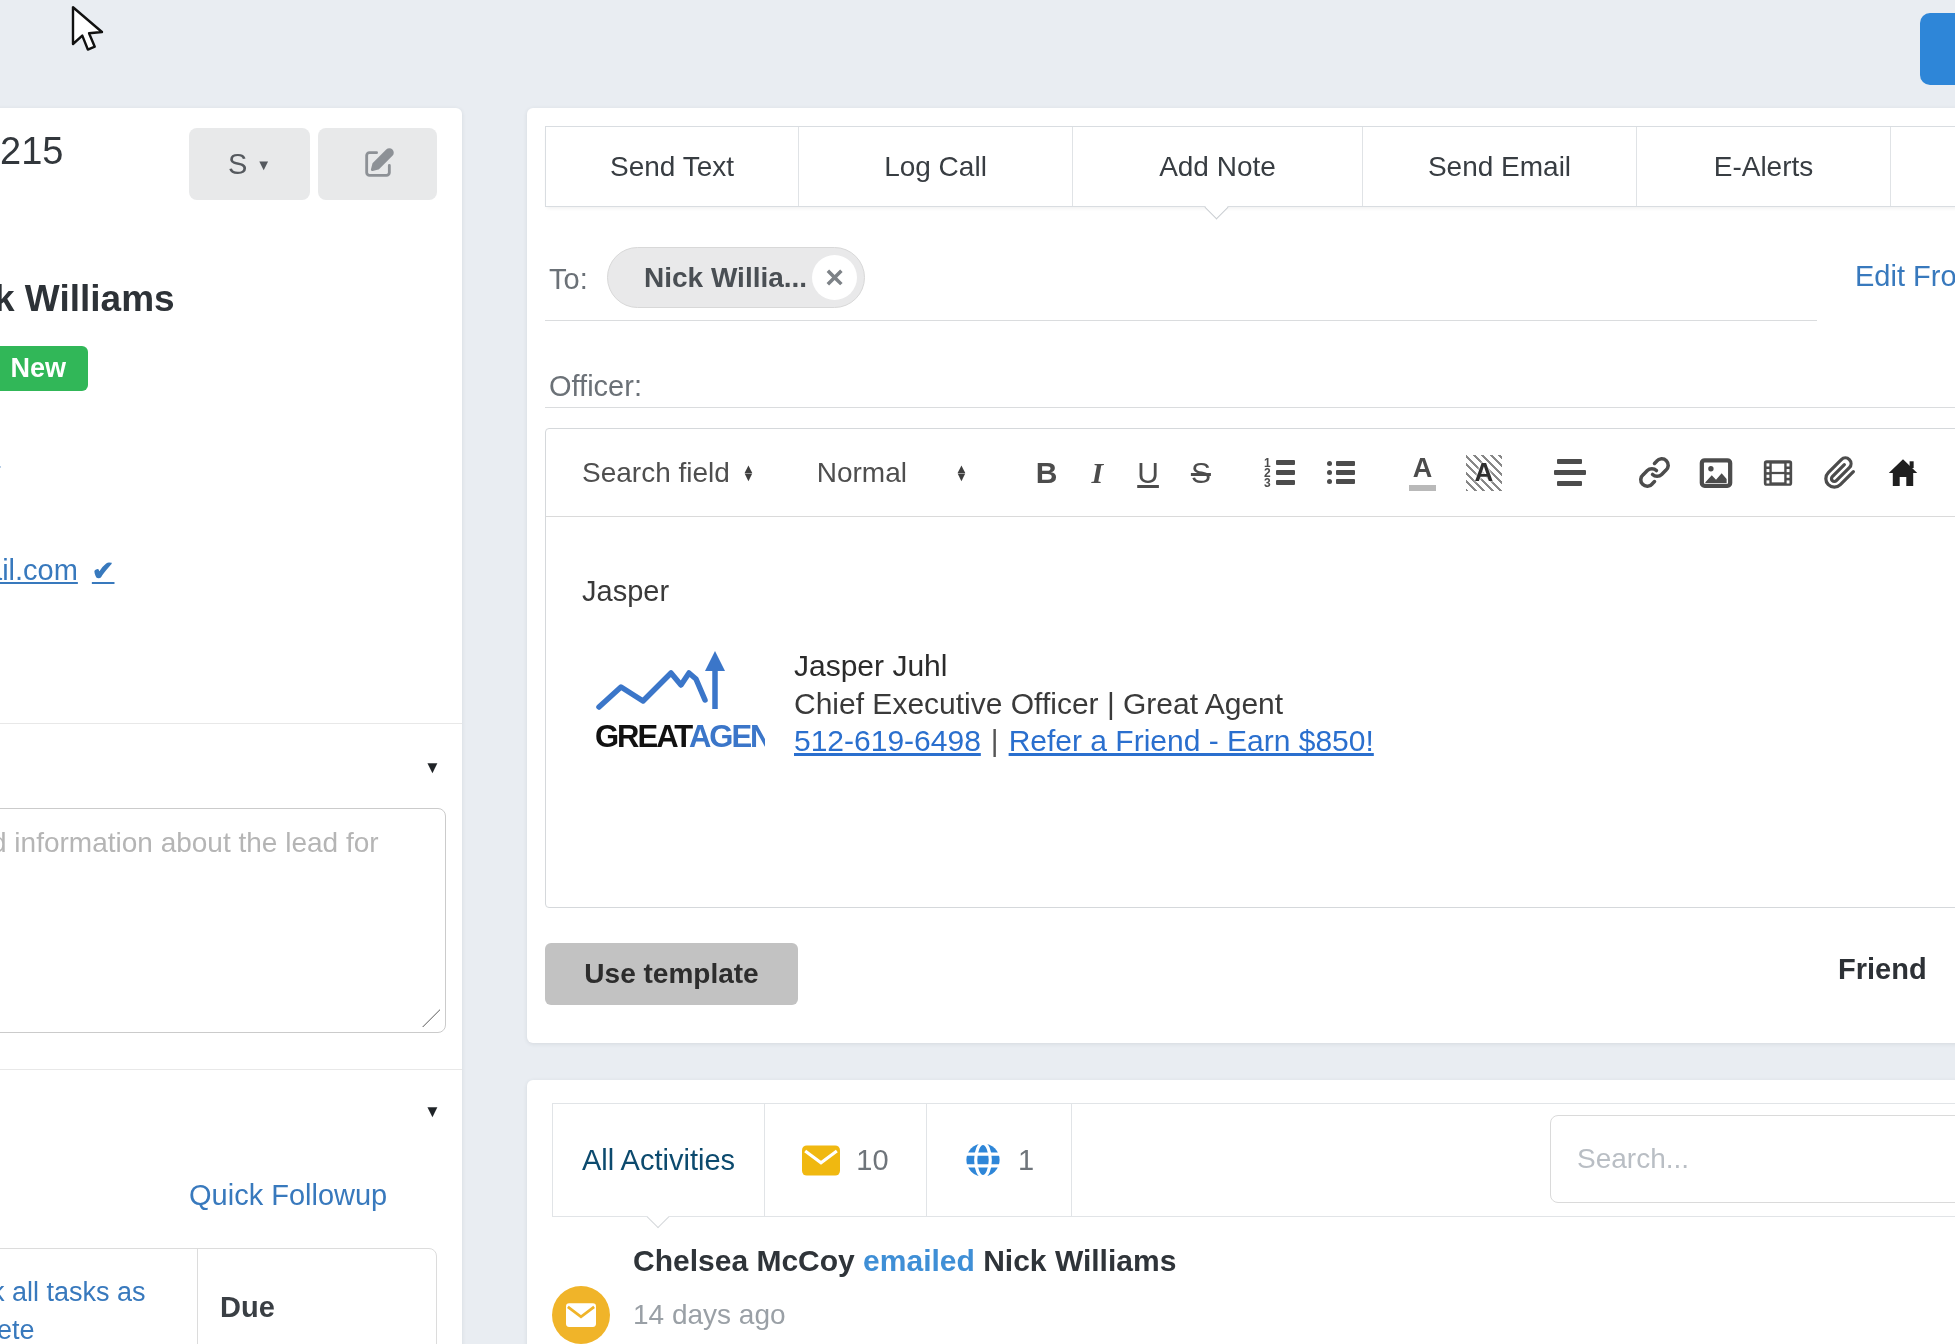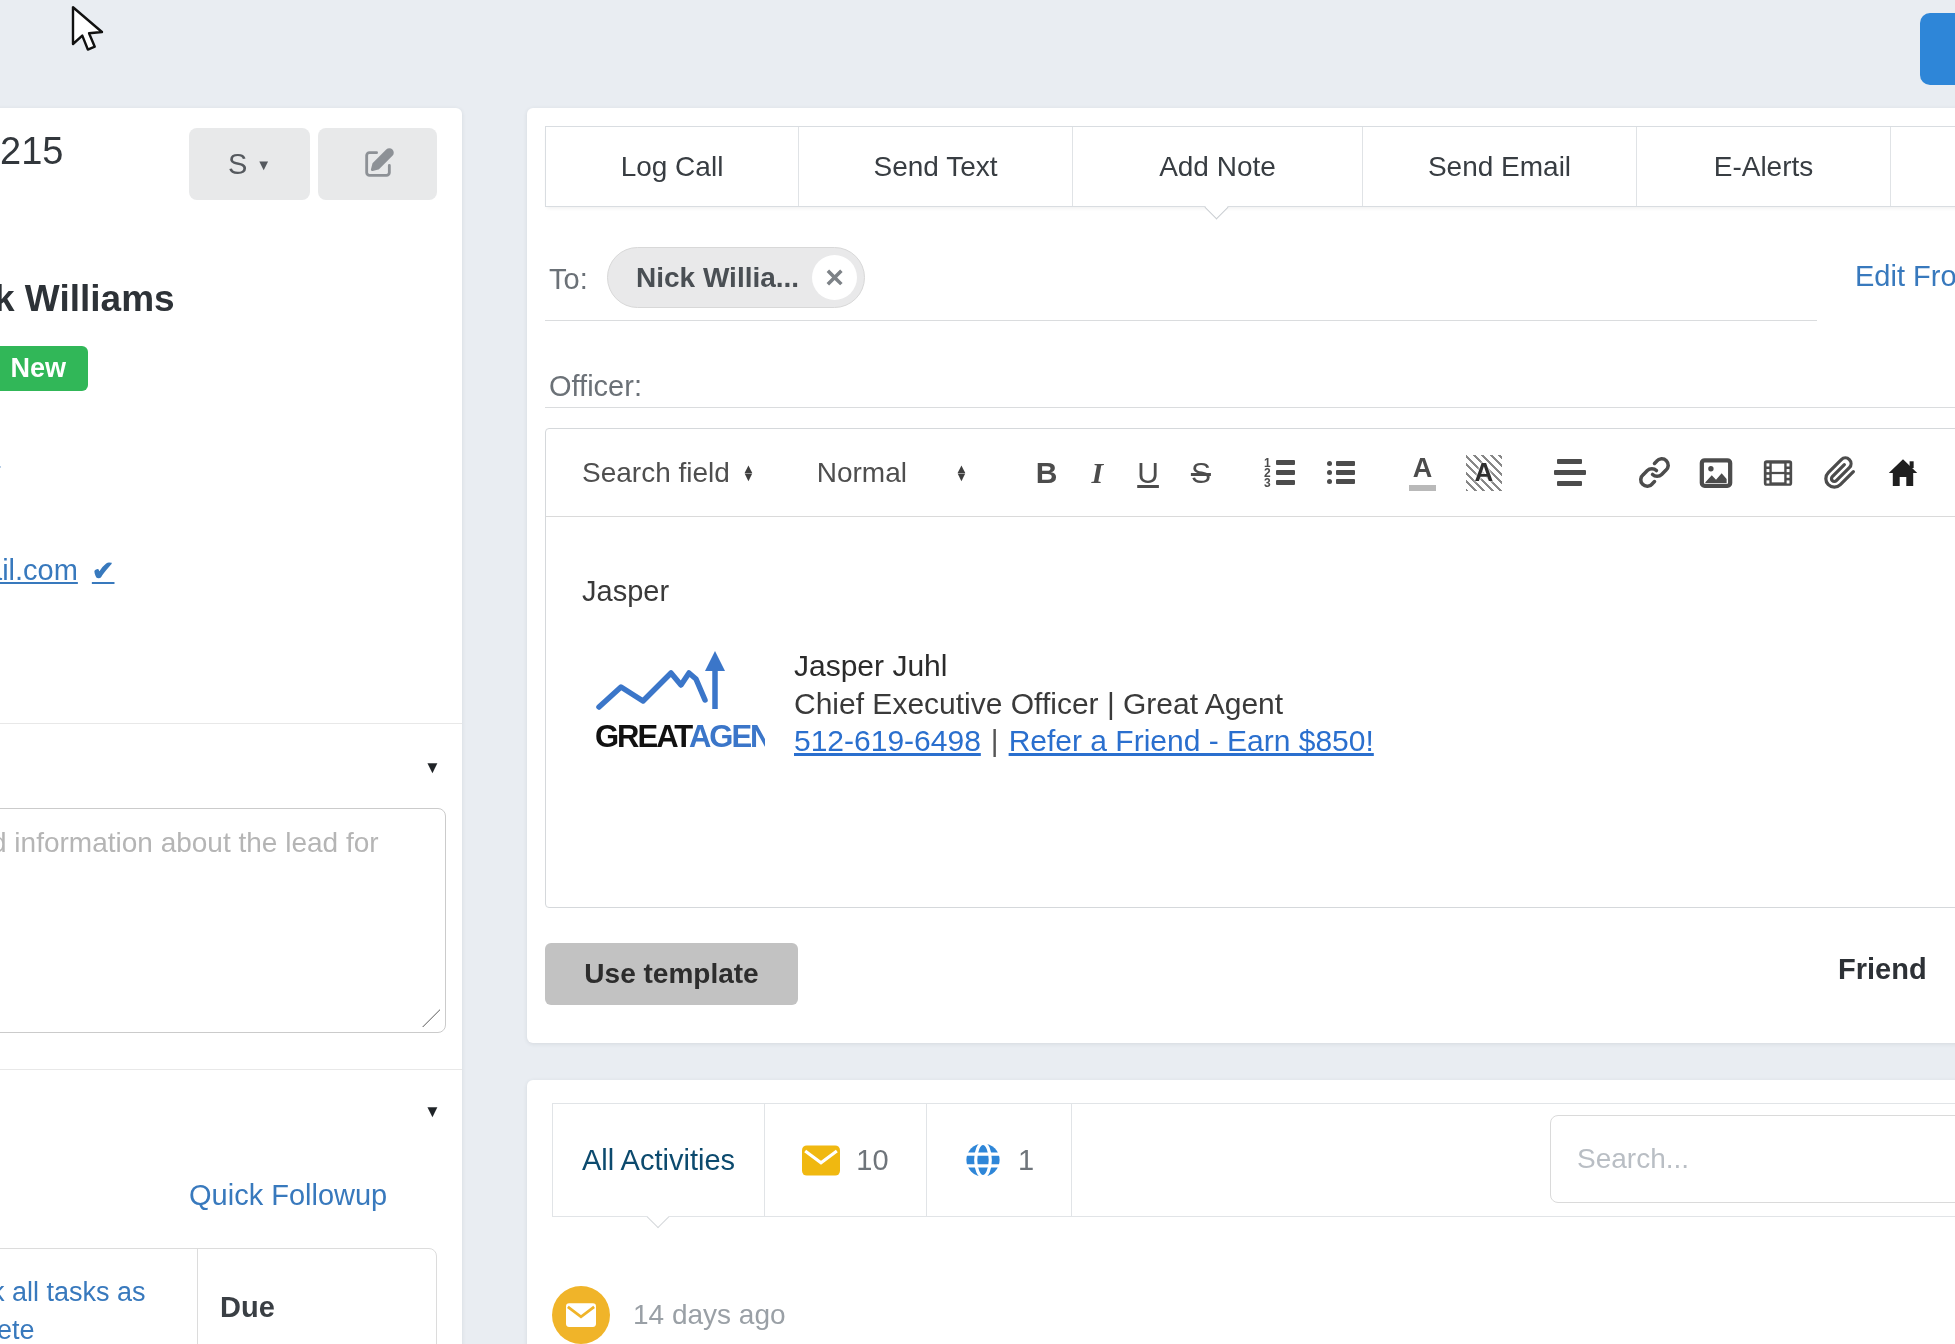--- a/index.html
+++ b/index.html
@@ -48,21 +48,21 @@
   .tab{display:flex;align-items:center;justify-content:center;font-size:28px;color:#383d42;border-right:1px solid #e0e3e6;cursor:pointer;background:#fff;}
   .tab:nth-child(1){width:253px}.tab:nth-child(2){width:274px}.tab:nth-child(3){width:290px}
   .tab:nth-child(4){width:274px}.tab:nth-child(5){width:254px}
   .tab-filler{flex:1;}
   .pointer{position:absolute;width:17px;height:17px;background:#fff;transform:rotate(45deg);
     border-right:1px solid #c9cdd1;border-bottom:1px solid #c9cdd1;z-index:3;}
   #ptr-send-email{left:681px;top:91px;}
   .field-label{position:absolute;font-size:29px;color:var(--gray);}
   #chip{position:absolute;left:80px;top:139px;width:258px;height:61px;border-radius:31px;background:#e9e9ea;
     border:1px solid #d8d8d8;display:flex;align-items:center;cursor:default;}
-  #chip .chip-text{padding-left:28px;font-size:28px;font-weight:bold;color:#4a4f54;white-space:nowrap;}
+  #chip .chip-text{padding-left:36px;font-size:28px;font-weight:bold;color:#4a4f54;white-space:nowrap;}
   #chip .chip-x{position:absolute;right:7px;top:7px;width:45px;height:45px;border-radius:50%;background:#fff;
     display:flex;align-items:center;justify-content:center;font-size:32px;font-weight:bold;color:#7d8287;cursor:pointer;}
   .edit-from{position:absolute;left:1328px;top:152px;font-size:29px;color:var(--link);text-decoration:none;white-space:nowrap;}
   .hline{position:absolute;height:1px;background:#dadcde;}
   #subject-input{position:absolute;left:170px;top:252px;width:1270px;height:44px;border:none;outline:none;font-size:29px;background:transparent;}
   #editor{position:absolute;left:18px;top:320px;width:1442px;height:480px;border:1px solid #d5d8db;border-radius:4px;}
   #toolbar{position:absolute;left:0;top:0;width:100%;height:88px;border-bottom:1px solid #dadada;
     display:flex;align-items:center;padding:0 34px;color:var(--icon);}
   .tbtn{display:flex;align-items:center;justify-content:center;cursor:pointer;background:none;border:none;color:var(--icon);}
   .tsel{display:flex;align-items:center;gap:12px;font-size:28px;color:#4f4f4f;cursor:pointer;}
@@ -169,22 +169,22 @@
         <a href="#">k all tasks as</a>
         <a href="#">lete</a>
       </div>
       <div class="c2">Due</div>
     </div>
   </div>
 
   <div id="composer" class="panel">
 
     <div id="tabbar">
+      <div class="tab">Send Text</div>
       <div class="tab">Log Call</div>
-      <div class="tab">Send Text</div>
       <div class="tab">Add Note</div>
       <div class="tab">Send Email</div>
       <div class="tab">E-Alerts</div>
       <div class="tab-filler"></div>
     </div>
     <div class="pointer" id="ptr-send-email"></div>
 
     <div class="field-label" style="left:22px;top:155px">To:</div>
     <div id="chip">
       <span class="chip-text">Nick Willia...</span>
@@ -359,20 +359,25 @@
     <input id="act-search" type="text" placeholder="Search..." style="">
 
     <div class="avatar">
       <span>
         <svg width="30" height="24" viewBox="0 0 24 19">
           <rect x="0" y="0" width="24" height="19" rx="2.5" fill="#fff"></rect>
           <path d="M1.5 3l10.5 8L22.5 3" fill="none" stroke="#f0b429" stroke-width="2.2"></path>
         </svg>
       </span>
     </div>
+    <div class="act-title">
+      <span>Chelsea McCoy</span>
+      <span class="action">emailed</span>
+      <span>Nick Williams</span>
+    </div>
     <div class="act-time">14 days ago</div>
   </div>
 
   <svg id="cursor" class="abs" width="40" height="48" viewBox="0 0 26 32">
     <path d="M3 1.5v24.5l6.2-5.6 3.7 9.3 4.6-1.9-3.8-9 8.6-.8z" fill="#fff" stroke="#111" stroke-width="1.6" stroke-linejoin="round"></path>
   </svg>
 
 </div>
 
 </body></html>

